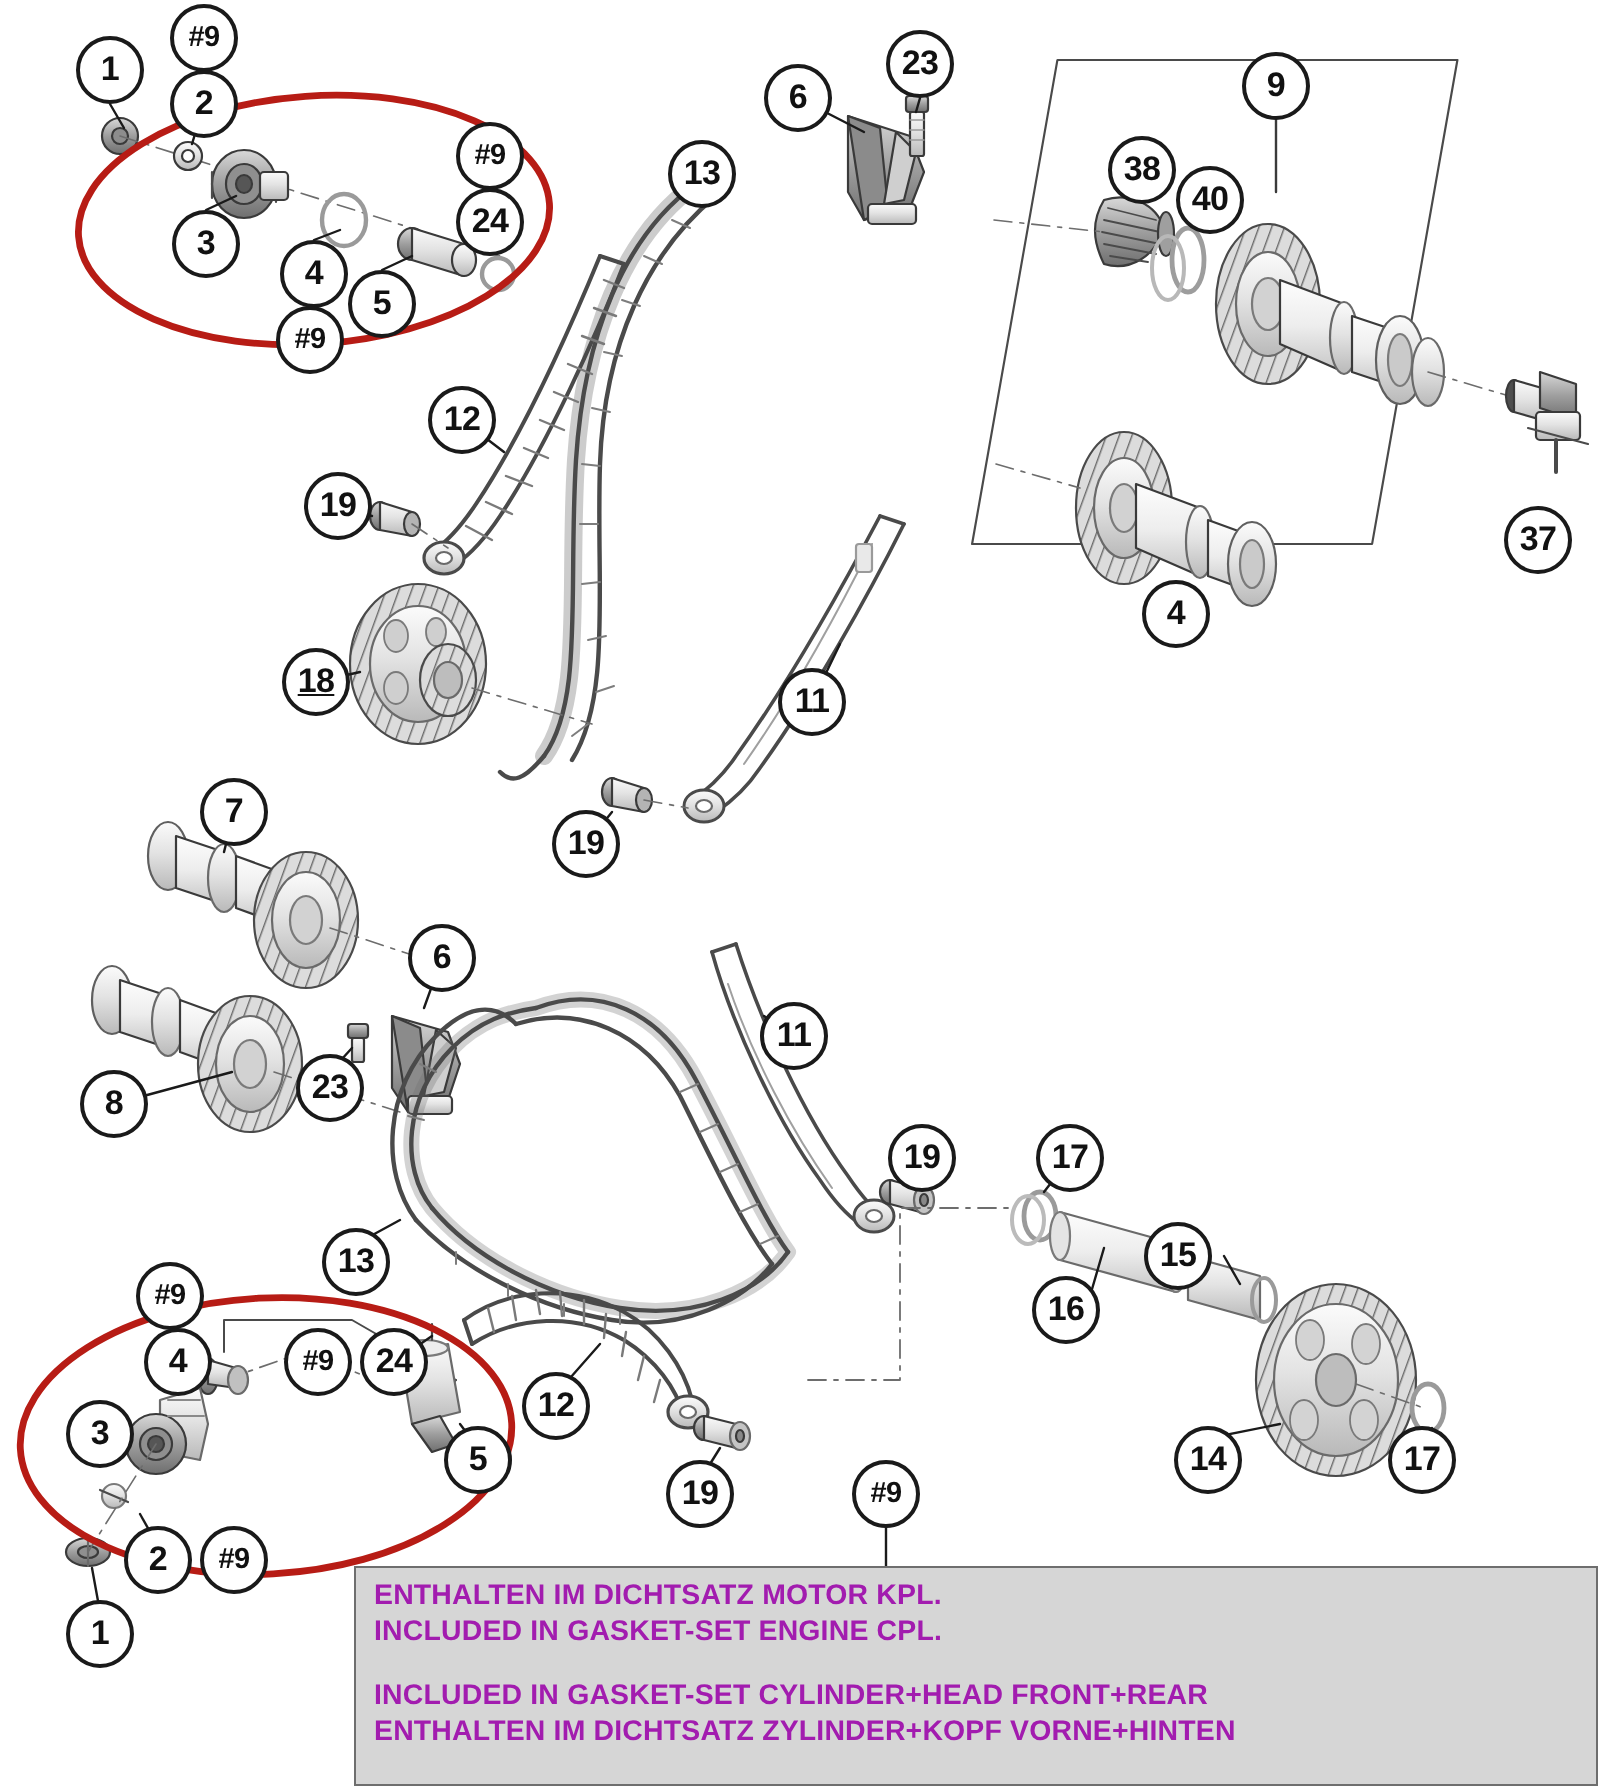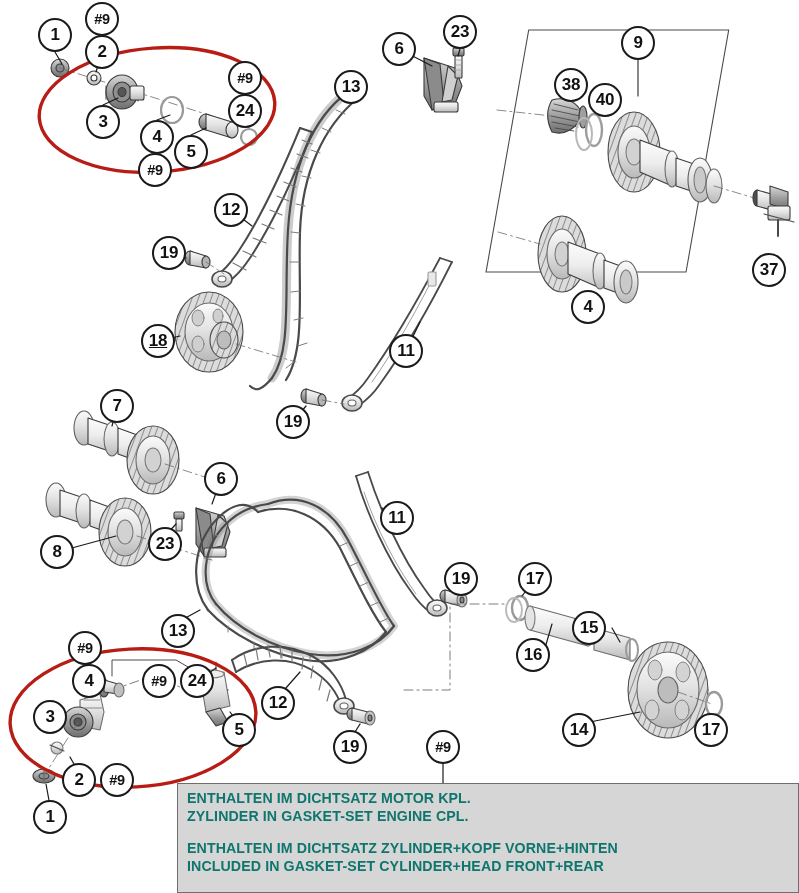--- a/index.html
+++ b/index.html
@@ -29,21 +29,21 @@
   
   #legend{
     position:absolute;
     background:#d6d6d6;
     border:1.4px solid #6e6e6e;
     box-sizing:border-box;
     z-index:50;
     padding:6px 0 0 9px;
   }
   #legend .ln{
-    font-size:14.2px;font-weight:bold;color:#0f766e;
+    font-size:14.2px;font-weight:bold;color:#a21caf;
     line-height:17.5px;white-space:nowrap;letter-spacing:.1px;
   }
   #legend .gap{height:15px;}
 </style>
 </head>
 <body>
 
 <div id="stage">
 
   <svg id="art" viewBox="0 0 799 893">
@@ -491,37 +491,37 @@
       <div class="callout c-num" style="left: 100px; top: 389px;">7</div>
       <div class="callout c-num" style="left: 204px; top: 462px;">6</div>
       <div class="callout c-num" style="left: 40px; top: 535px;">8</div>
       <div class="callout c-num" style="left: 148px; top: 527px;">23</div>
       <div class="callout c-num" style="left: 380px; top: 501px;">11</div>
       <div class="callout c-num" style="left: 161px; top: 614px;">13</div>
       <div class="callout c-num" style="left: 444px; top: 562px;">19</div>
       <div class="callout c-num" style="left: 518px; top: 562px;">17</div>
       <div class="callout c-num" style="left: 516px; top: 638px;">16</div>
       <div class="callout c-num" style="left: 572px; top: 611px;">15</div>
-      <div class="callout c-num" style="left: 562px; top: 713px;">14</div>
+      <div class="callout c-num" style="left: 587px; top: 713px;">14</div>
       <div class="callout c-num" style="left: 694px; top: 713px;">17</div>
       <div class="callout c-hash" style="left: 68px; top: 631px;">#9</div>
       <div class="callout c-num" style="left: 72px; top: 664px;">4</div>
       <div class="callout c-num" style="left: 33px; top: 700px;">3</div>
       <div class="callout c-hash" style="left: 142px; top: 664px;">#9</div>
       <div class="callout c-num" style="left: 180px; top: 664px;">24</div>
       <div class="callout c-num" style="left: 222px; top: 713px;">5</div>
       <div class="callout c-num" style="left: 261px; top: 686px;">12</div>
       <div class="callout c-num" style="left: 62px; top: 763px;">2</div>
       <div class="callout c-hash" style="left: 100px; top: 763px;">#9</div>
       <div class="callout c-num" style="left: 33px; top: 800px;">1</div>
       <div class="callout c-num" style="left: 333px; top: 730px;">19</div>
       <div class="callout c-hash" style="left: 426px; top: 730px;">#9</div>
     </div>
 
   <div id="legend" style="left: 177px; top: 783px; width: 622px; height: 110px; background: rgb(214, 214, 214);">
     <div class="ln">ENTHALTEN IM DICHTSATZ MOTOR KPL.</div>
-    <div class="ln">ZYLINDER IN GASKET-SET ENGINE CPL.</div>
+    <div class="ln">INCLUDED IN GASKET-SET ENGINE CPL.</div>
     <div class="gap"></div>
+    <div class="ln">INCLUDED IN GASKET-SET CYLINDER+HEAD FRONT+REAR</div>
     <div class="ln">ENTHALTEN IM DICHTSATZ ZYLINDER+KOPF VORNE+HINTEN</div>
-    <div class="ln">INCLUDED IN GASKET-SET CYLINDER+HEAD FRONT+REAR</div>
   </div>
 
 </div>
 
 </body></html>

